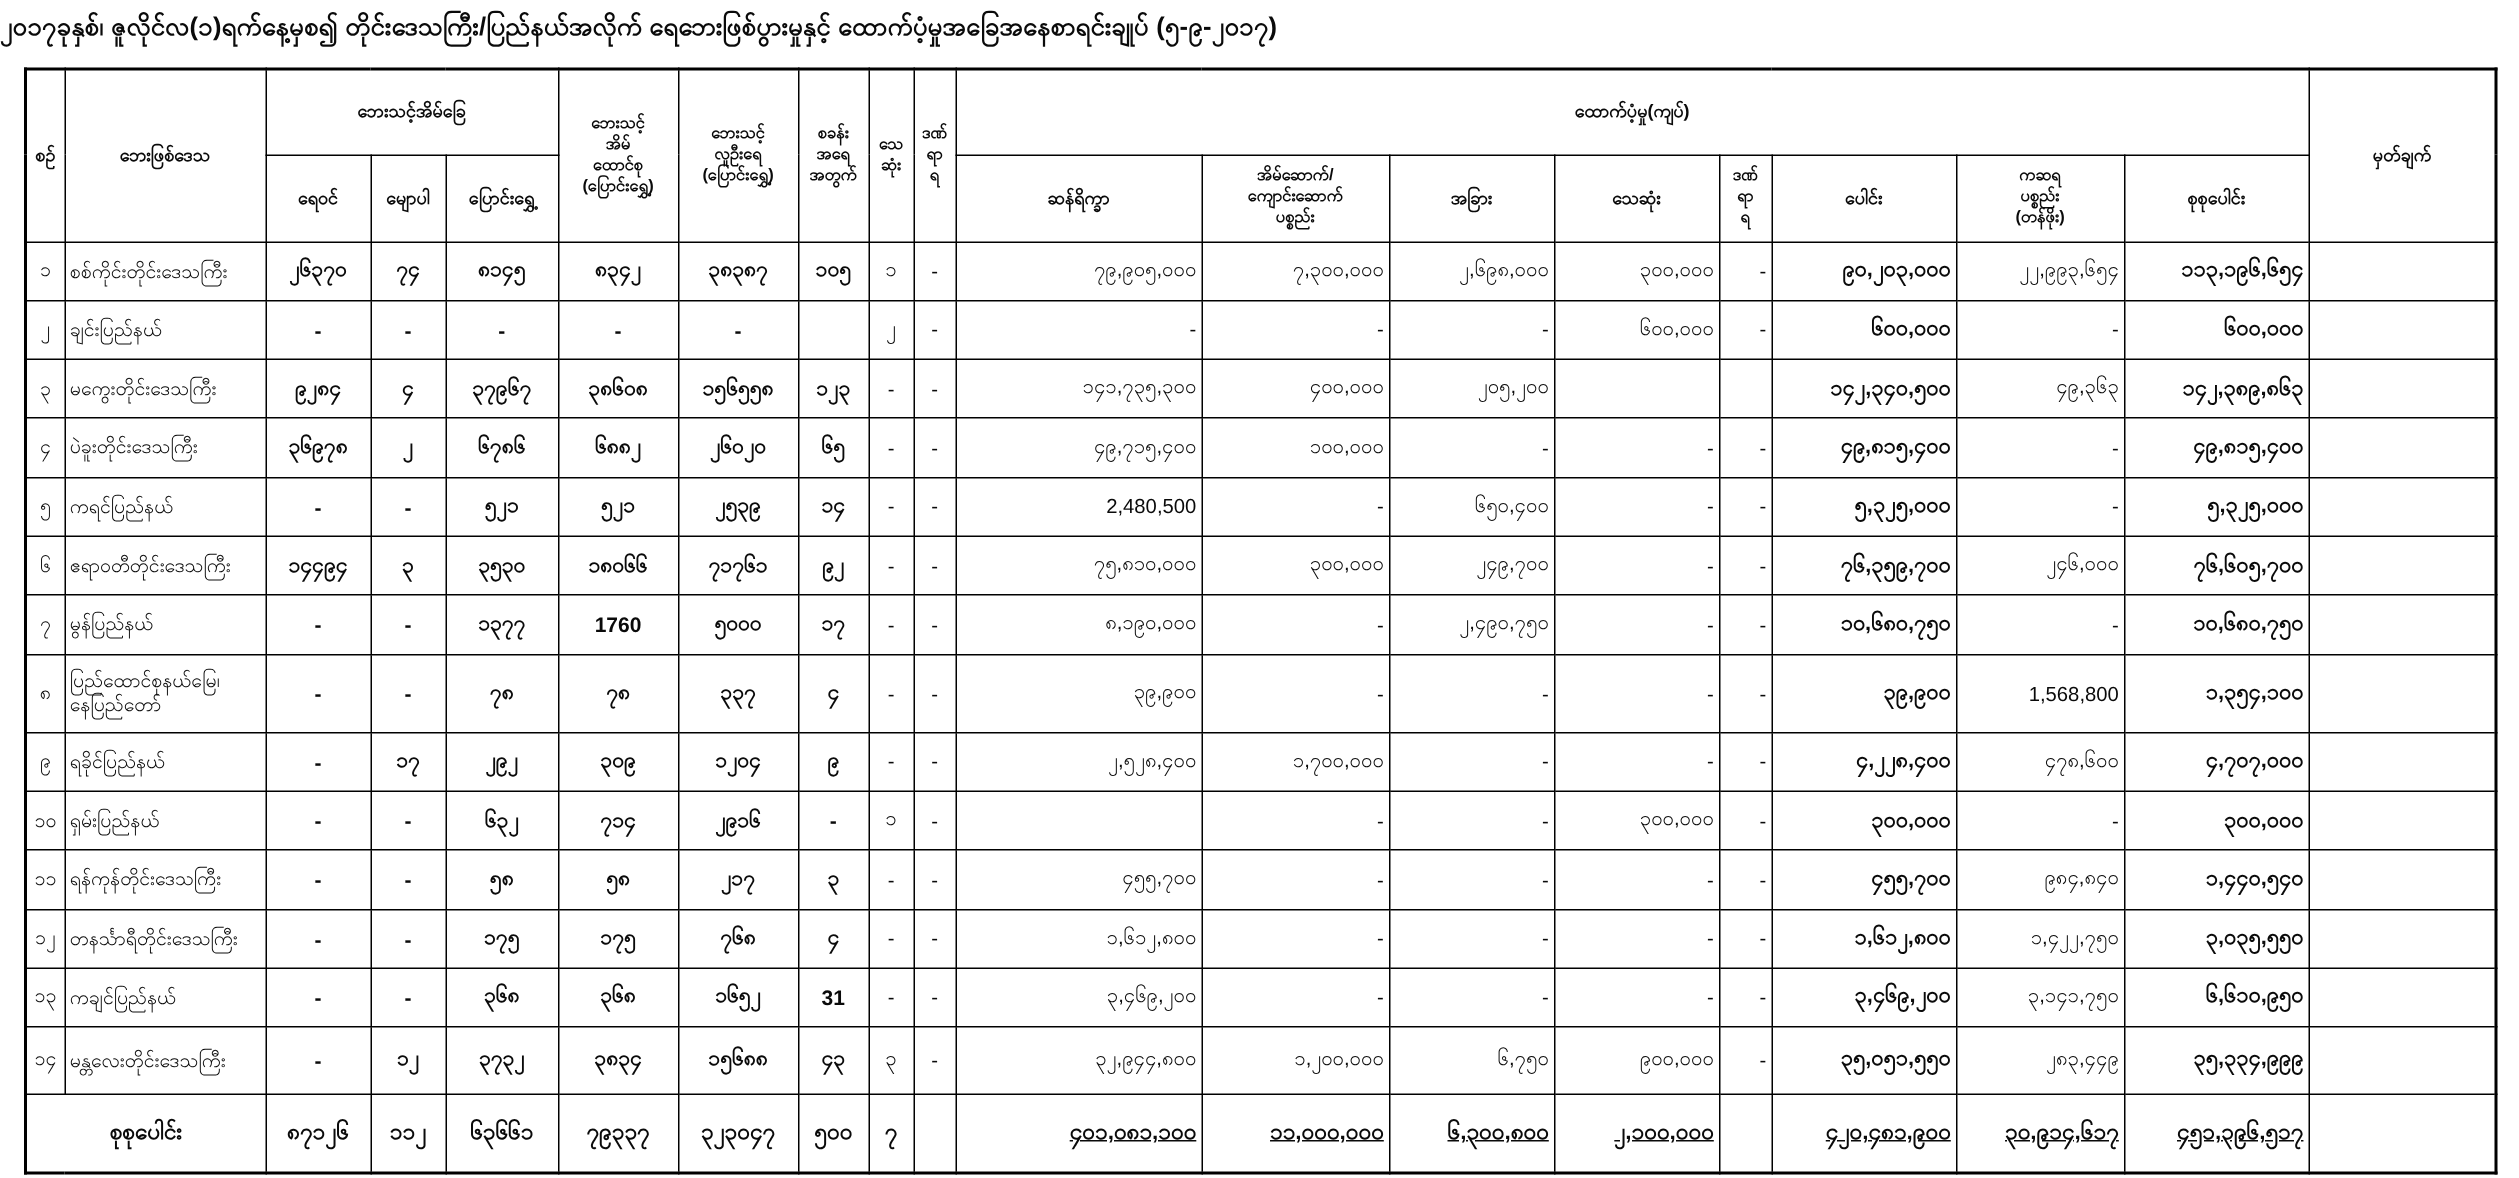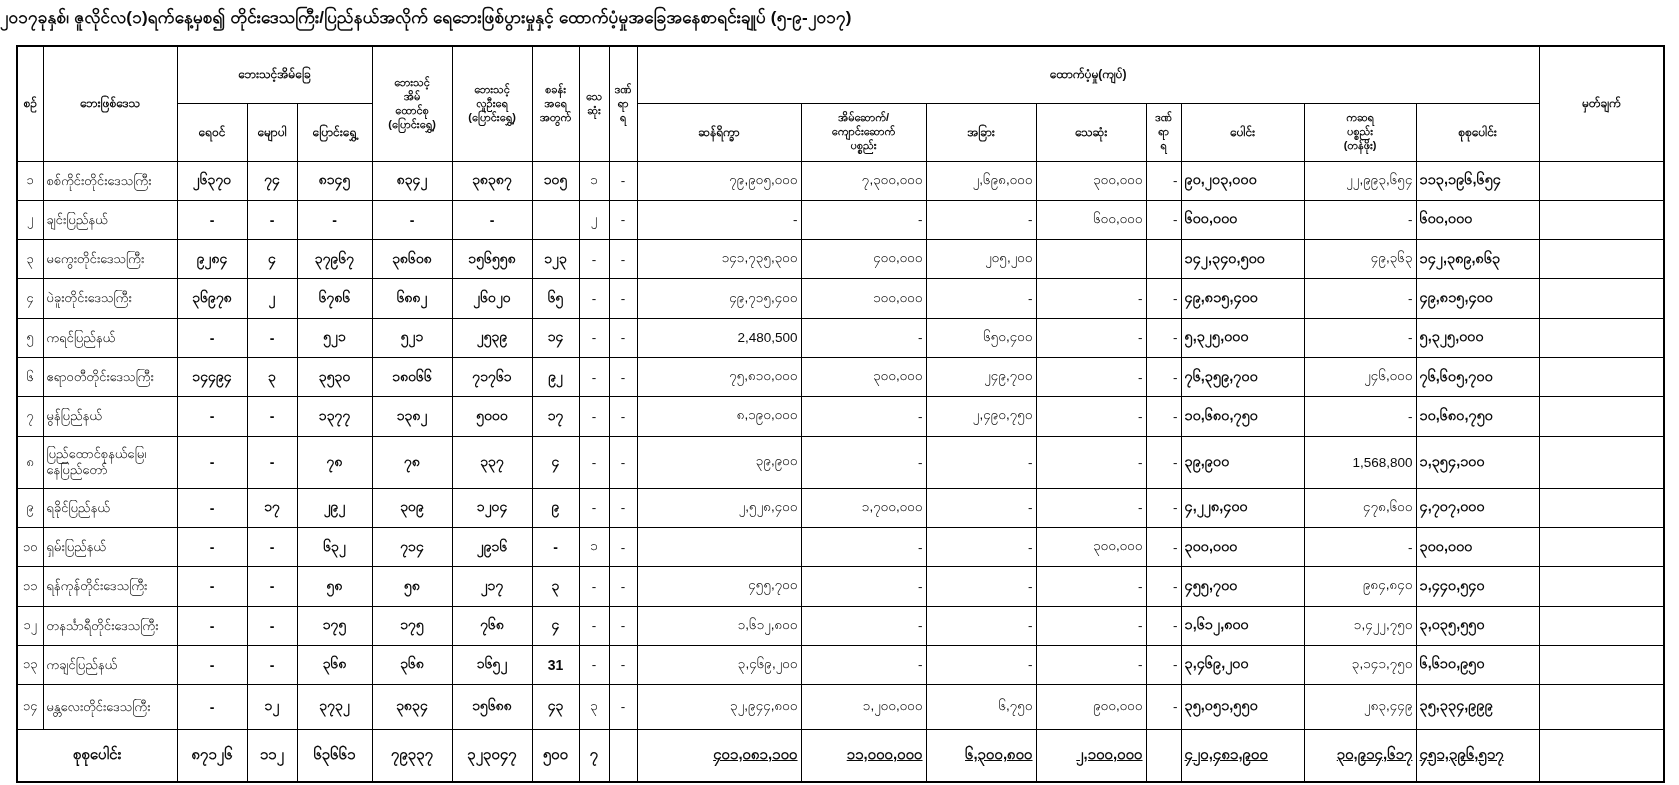--- a/index.html
+++ b/index.html
@@ -30,21 +30,21 @@
     font-weight:bold;font-size:12px;line-height:1.25;
     text-align:center;white-space:pre-line;
   }
   th.small-head{font-size:11px;}
   td{font-size:13px;}
   .c-serial{text-align:center;font-size:13px;}
   .c-region{text-align:left;font-size:13px;line-height:1.25;padding-left:4px;}
   .c-count{text-align:center;font-weight:bold;font-size:14px;}
   .c-plain{text-align:center;font-size:13.5px;}
   .c-money{text-align:right;font-size:13.5px;padding-right:7px;}
-  .c-money-bold{font-weight:bold;font-size:14.5px;padding-right:7px;margin-top:28px;}
+  .c-money-bold{text-align:right;font-weight:bold;font-size:14.5px;padding-right:7px;margin-top:28px;}
   .c-remark{text-align:center;}
   tr.total-row td{font-weight:bold;font-size:15px;height:46px;}
   tr.total-row .c-money, tr.total-row .c-money-bold{font-size:15px;text-decoration:underline;}
   tr.body-row{height:37px;}
 </style>
 </head>
 <body>
 
 <div class="page-title">၂၀၁၇ခုနှစ်၊ ဇူလိုင်လ(၁)ရက်နေ့မှစ၍ တိုင်းဒေသကြီး/ပြည်နယ်အလိုက် ရေဘေးဖြစ်ပွားမှုနှင့် ထောက်ပံ့မှုအခြေအနေစာရင်းချုပ် (၅-၉-၂၀၁၇)</div>
 
@@ -239,21 +239,21 @@
         <td class="c-money">၂၄၆,၀၀၀</td>
         <td class="c-money-bold">၇၆,၆၀၅,၇၀၀</td>
         <td class="c-remark"></td>
       </tr>
       <tr class="body-row">
         <td class="c-serial">၇</td>
         <td class="c-region">မွန်ပြည်နယ်</td>
         <td class="c-count">-</td>
         <td class="c-count">-</td>
         <td class="c-count">၁၃၇၇</td>
-        <td class="c-count">၁၃၈၂</td>
+        <td class="c-count">1760</td>
         <td class="c-count">၅၀၀၀</td>
         <td class="c-count">၁၇</td>
         <td class="c-plain">-</td>
         <td class="c-plain">-</td>
         <td class="c-money">၈,၁၉၀,၀၀၀</td>
         <td class="c-money">-</td>
         <td class="c-money">၂,၄၉၀,၇၅၀</td>
         <td class="c-money">-</td>
         <td class="c-money">-</td>
         <td class="c-money-bold">၁၀,၆၈၀,၇၅၀</td>

